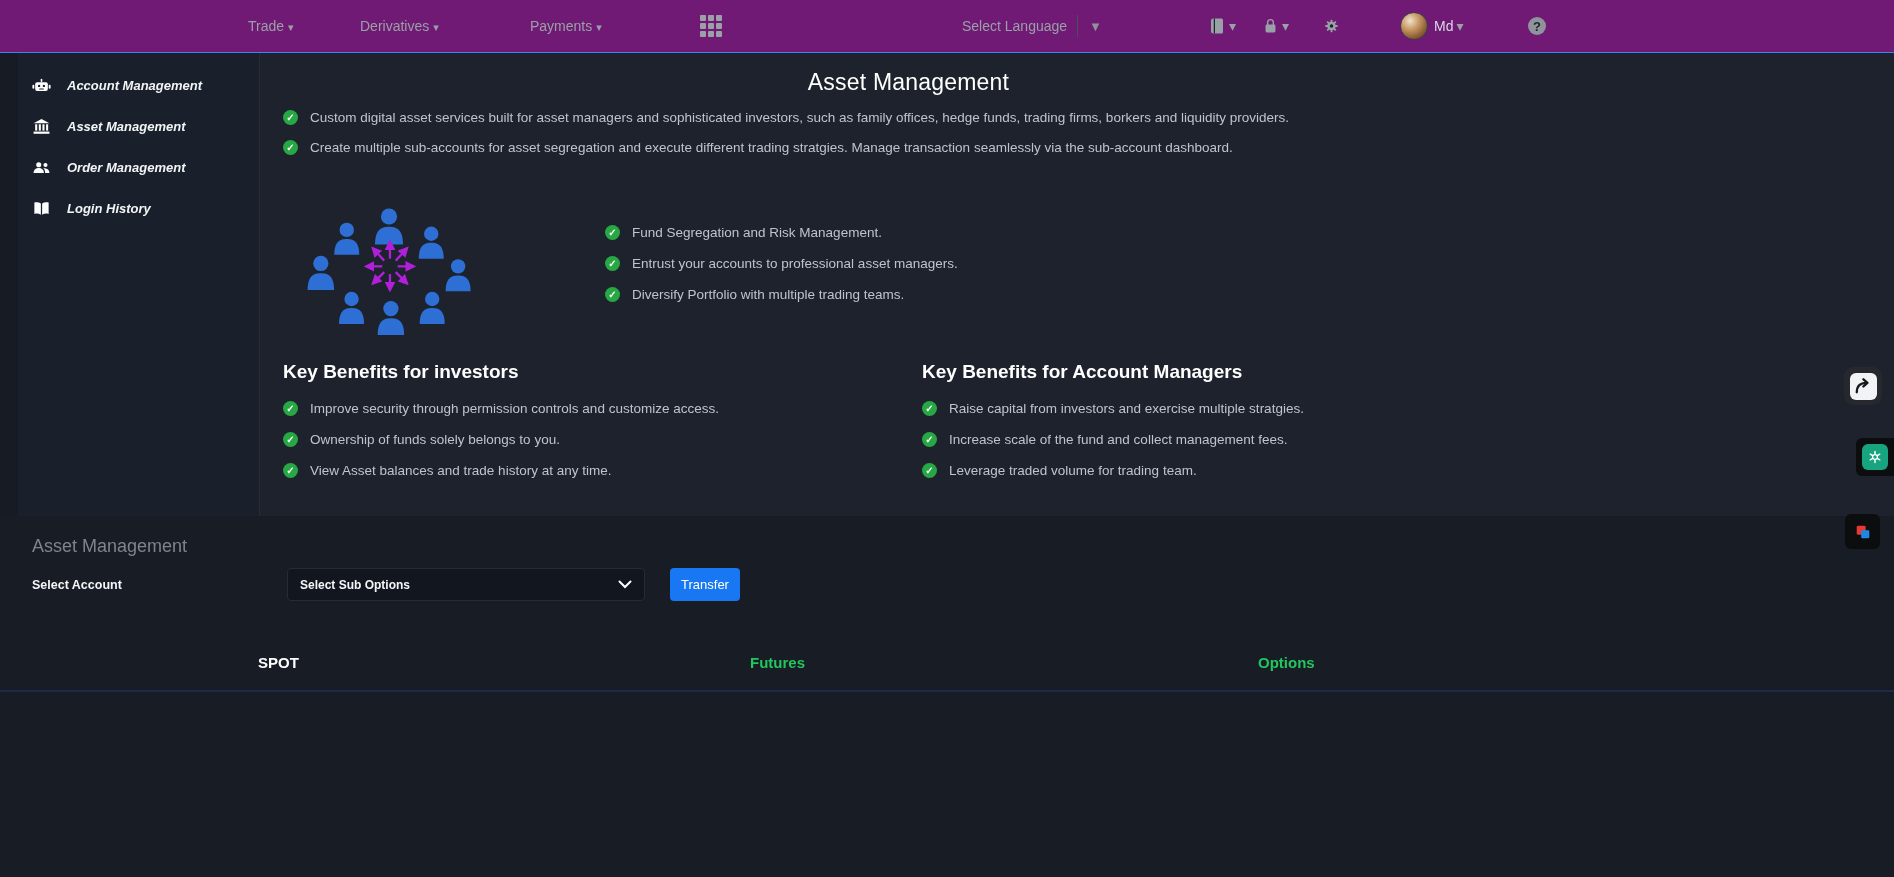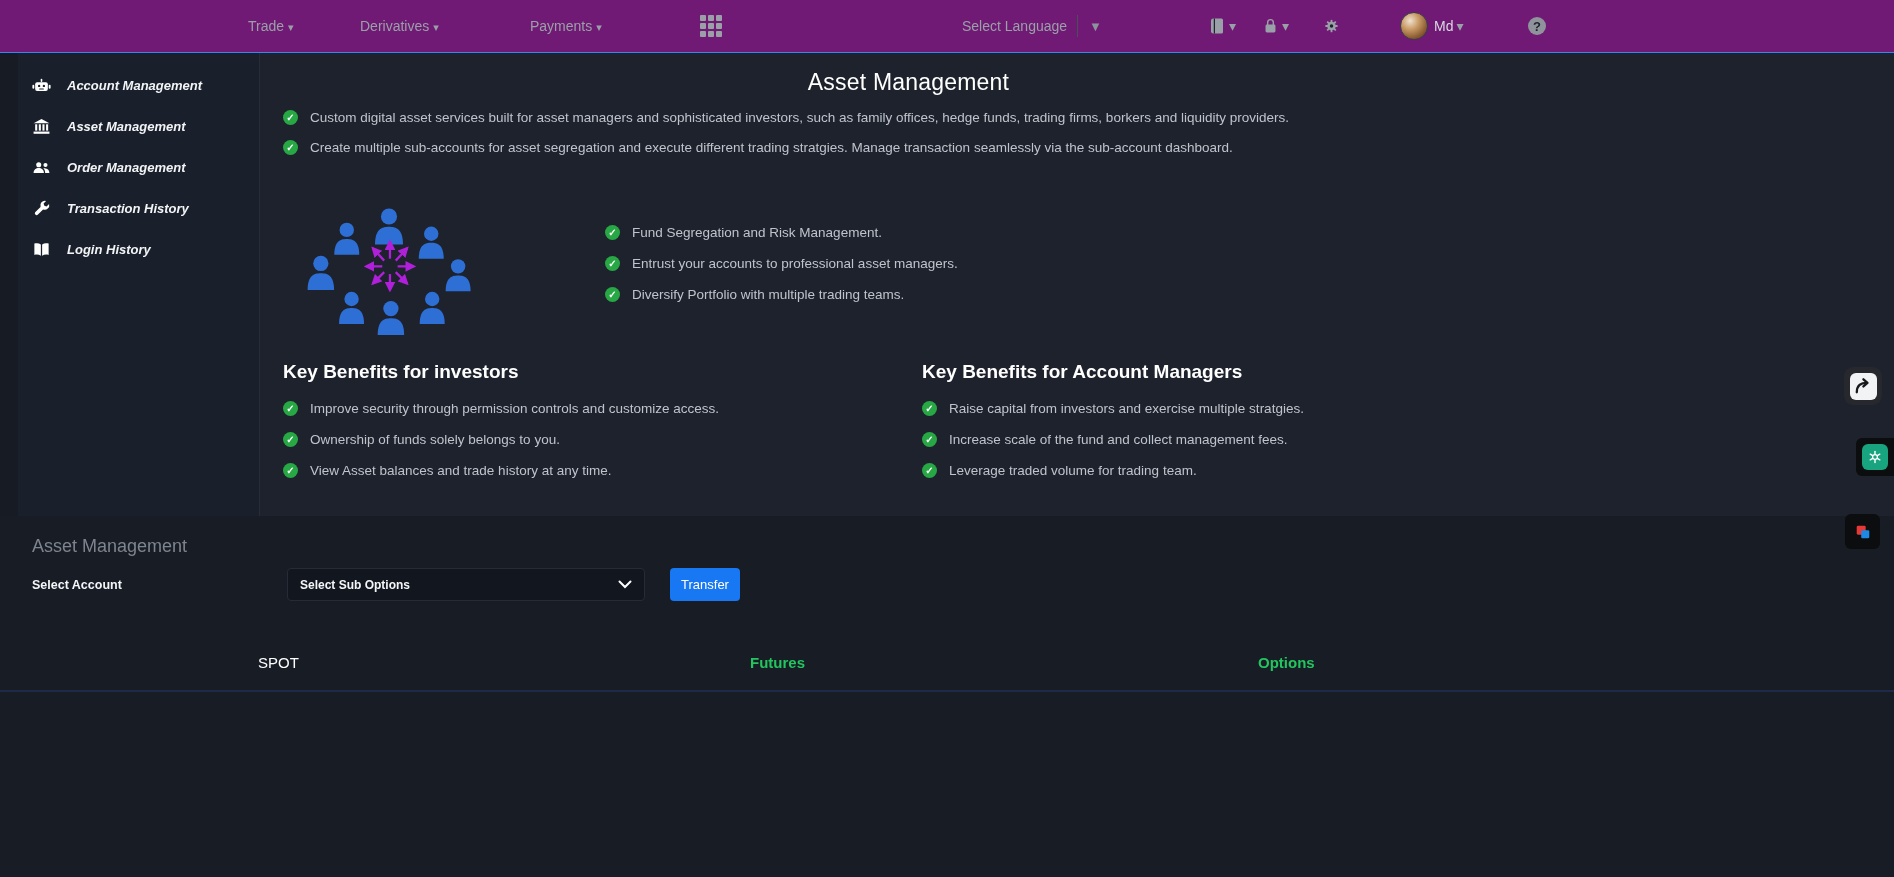--- a/index.html
+++ b/index.html
@@ -48,21 +48,21 @@
   .benefits-row .bullet { margin-bottom:12px; }
 
   
   .bottom { position:absolute; top:516px; left:0; width:1894px; height:361px; background:#171c25; }
   .bottom-heading { position:absolute; top:20px; left:32px; color:#7e848d; font-size:18px; }
   .account-label { position:absolute; top:62px; left:32px; color:#f5f6f8; font-size:12.5px; font-weight:700; }
   .select-box { position:absolute; top:52px; left:287px; width:358px; height:33px; background:#12161f; border:1px solid #262b36; border-radius:4px; display:flex; align-items:center; justify-content:space-between; padding:0 12px; cursor:pointer; }
   .select-box .val { color:#f5f6f8; font-size:12px; font-weight:700; }
   .transfer-btn { position:absolute; top:52px; left:670px; width:70px; height:33px; background:#1877f2; border:none; border-radius:4px; color:#ffffff; font-size:13px; font-family:"Liberation Sans",sans-serif; cursor:pointer; }
   .tab { position:absolute; top:138px; font-size:15px; cursor:pointer; }
-  .tab.active { color:#ffffff; font-weight:400; }
+  .tab.active { color:#ffffff; font-weight:700; }
   .tab.inactive { color:#22c55e; font-weight:600; }
   .tabs-divider { position:absolute; top:174px; left:0; width:1894px; height:2px; background:#1e2a47; }
 
   
   .float-icon { position:absolute; display:flex; align-items:center; justify-content:center; cursor:pointer; z-index:9; }
   .share-wrap { top:367px; right:12px; width:38px; height:38px; background:#26282d; border-radius:9px; }
   .share-inner { width:27px; height:27px; background:#f2f3f5; border-radius:6px; display:flex; align-items:center; justify-content:center; }
   .gpt-wrap { top:438px; right:0; width:38px; height:38px; background:#0c0d0f; border-radius:6px 0 0 6px; }
   .gpt-inner { width:26px; height:26px; background:#17a47e; border-radius:6px; display:flex; align-items:center; justify-content:center; }
   .snip-wrap { top:514px; right:14px; width:35px; height:35px; background:#0c0d0f; border-radius:6px; }
@@ -174,26 +174,20 @@
           <g fill="#ffffff">
             <circle cx="8.5" cy="8.5" r="3.2"></circle>
             <path d="M2 19 c0-4.4 3-6.4 6.5-6.4 s6.5 2 6.5 6.4 Z"></path>
             <circle cx="17" cy="8.8" r="2.6"></circle>
             <path d="M16 12.8 c3.4 0.2 6 2.3 6 6.2 H16.6 c0-2.6-.8-4.8-2.4-6 Z"></path>
           </g>
         </svg>
         <span class="lbl">Order Management</span>
       </div>
 
-      <div class="side-item">
-        <svg viewBox="0 0 24 24">
-          <path fill="#ffffff" d="M21.6 6.2 a5.8 5.8 0 0 1 -7.6 7 L7.2 20 a2.3 2.3 0 0 1 -3.2 -3.2 l6.8 -6.8 a5.8 5.8 0 0 1 7 -7.6 L14.6 5.6 l1 2.8 2.8 1 3.2 -3.2 Z"></path>
-        </svg>
-        <span class="lbl">Transaction History</span>
-      </div>
 
       <div class="side-item">
         <svg viewBox="0 0 24 24">
           <g fill="#ffffff">
             <path d="M3 4.5 C6 3.6 9 4 11.2 5.6 V 20 C9 18.4 6 18 3 18.9 Z"></path>
             <path d="M21 4.5 C18 3.6 15 4 12.8 5.6 V 20 C15 18.4 18 18 21 18.9 Z"></path>
           </g>
         </svg>
         <span class="lbl">Login History</span>
       </div>

